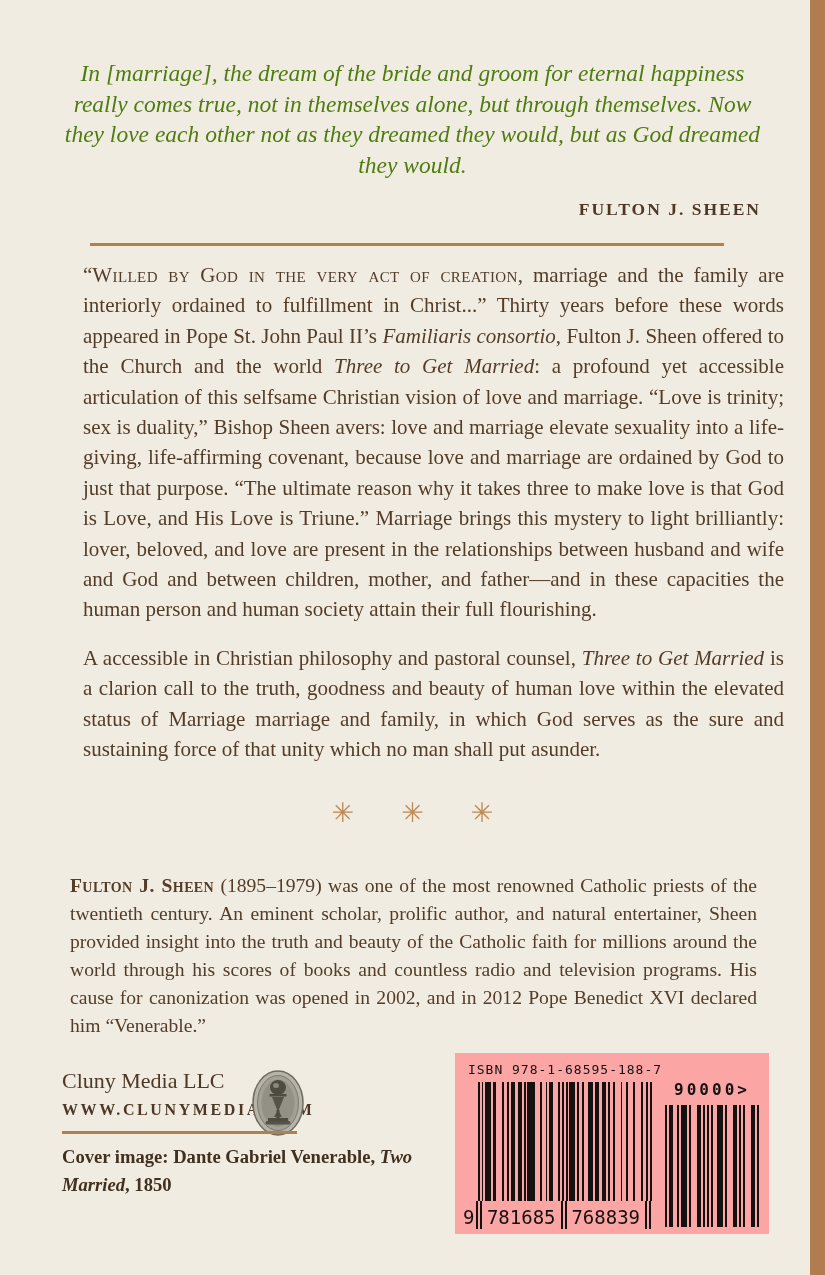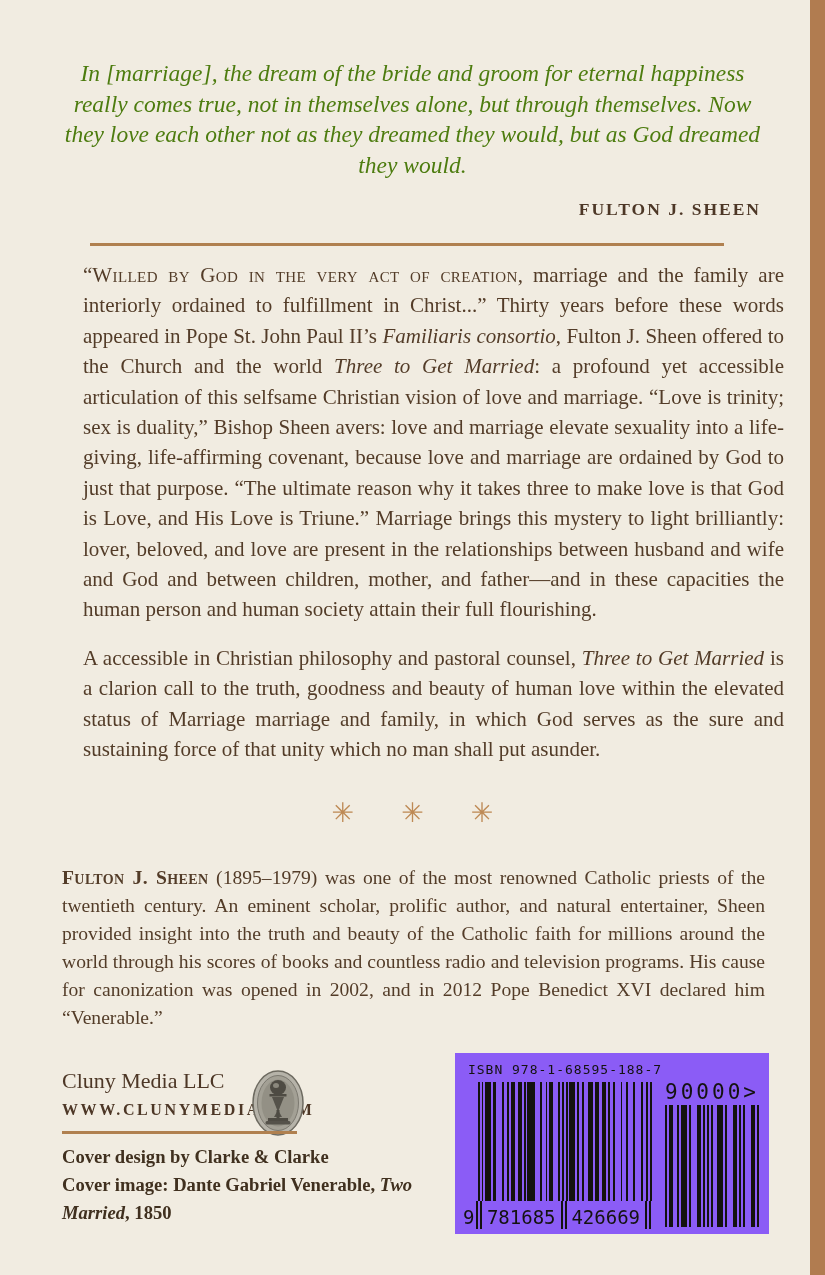--- a/index.html
+++ b/index.html
@@ -24,50 +24,50 @@
   .seg-i{font-style:italic;}
   .seg-sc{font-variant:small-caps;letter-spacing:.4px;}
   .seg-scb{font-variant:small-caps;font-weight:bold;letter-spacing:.4px;}
 
   
   .stars{position:absolute;left:62px;top:795px;width:701px;display:flex;justify-content:center;gap:47px;
          color:#BE8A55;font-size:27px;line-height:36px;font-family:"DejaVu Sans", sans-serif;}
 
   
   .bio{position:absolute;left:62px;top:864px;width:703px;font-size:19.6px;line-height:27.9px;text-align:justify;color:#533C28;}
-  .bio p{margin:0;}
+  .bio p{margin:8px;}
 
   
   .publisher{position:absolute;left:62px;top:1068px;width:330px;height:72px;}
   .pub-name{font-size:22px;color:#4D3726;}
   .pub-url{margin-top:7px;font-size:16px;font-weight:bold;letter-spacing:2.6px;color:#4D3726;}
   .logo{position:absolute;left:190px;top:2px;width:52px;height:66px;}
   .rule-short{position:absolute;left:62px;top:1131px;width:235px;}
   .credits{position:absolute;left:62px;top:1143px;width:420px;font-size:18.6px;line-height:27.8px;font-weight:bold;color:#40301f;}
   .credits p{margin:0;}
 
   
-  .barcode-panel{position:absolute;left:455px;top:1053px;width:314px;height:181px;background:#8b5cf6;}
+  .barcode-panel{position:absolute;left:455px;top:1053px;width:314px;height:181px;background:#fca5a5;}
   .isbn-label{position:absolute;top:9px;left:10px;width:200px;text-align:center;
               font-family:"DejaVu Sans Mono", monospace;font-size:13px;letter-spacing:1px;color:#141210;}
   .bc-main{position:absolute;left:8px;top:29px;width:188px;height:147px;}
   .bc-bars{display:flex;}
   .bc-main .bc-bars{margin-left:15px;height:119px;}
   .bc-bars i{flex:1;height:100%;}
   .bc-bars i.on{background:#141210;}
   .digits-row{display:flex;height:28px;align-items:stretch;
               font-family:"DejaVu Sans Mono", monospace;font-size:19px;color:#141210;}
   .digits-row .d{display:flex;align-items:flex-end;line-height:23px;}
   .d-first{width:13px;}
   .d-group{flex:1;justify-content:center;text-align:center;}
   .guard{display:flex;gap:2px;flex:0 0 auto;}
   .guard i{width:2px;height:100%;background:#141210;}
   .bc-addon{position:absolute;left:210px;top:27px;width:94px;height:149px;}
   .addon-label{height:25px;text-align:center;font-family:"DejaVu Sans Mono", monospace;
-               font-size:21px;letter-spacing:3px;color:#141210;}
+               font-size:16px;letter-spacing:3px;color:#141210;font-weight:bold;}
   .bc-addon .bc-bars{height:122px;}
 </style>
 </head>
 <body>
 
 <div class="page">
   <div class="spine-strip"></div>
 
   <section class="quote-section">
     <p class="quote-text">In [marriage], the dream of the bride and groom for eternal happiness really comes true, not in themselves alone, but through themselves. Now they love each other not as they dreamed they would, but as God dreamed they would.</p>
@@ -106,21 +106,20 @@
         <rect x="24.5" y="40" width="3" height="8" fill="#4e4b43"></rect>
         <rect x="16" y="48" width="20" height="3" fill="#4e4b43"></rect>
         <rect x="13.5" y="51" width="25" height="3.5" rx="1.5" fill="#55524a"></rect>
       </svg>
     </div>
   </section>
 
   <div class="rule rule-short"></div>
 
   <div class="credits">
-    <p>Cover design by Clarke &amp; Clarke</p>
     <p><span>Cover image: Dante Gabriel Venerable, </span><span class="seg-i">Two Married</span><span>, 1850</span></p>
   </div>
 
   <div class="barcode-panel">
     <div class="isbn-label">ISBN 978-1-68595-188-7</div>
     <div class="bc-main">
       <div class="bc-bars">
           <i class="on"></i>
           <i></i>
           <i class="on"></i>
@@ -221,21 +220,21 @@
         <span class="d d-first">9</span>
         <span class="guard">
             <i></i>
             <i></i>
           </span>
         <span class="d d-group">781685</span>
         <span class="guard">
             <i></i>
             <i></i>
           </span>
-        <span class="d d-group">426669</span>
+        <span class="d d-group">768839</span>
         <span class="guard">
             <i></i>
             <i></i>
           </span>
       </div>
     </div>
     <div class="bc-addon">
       <div class="addon-label">90000&gt;</div>
       <div class="bc-bars">
           <i class="on"></i>

